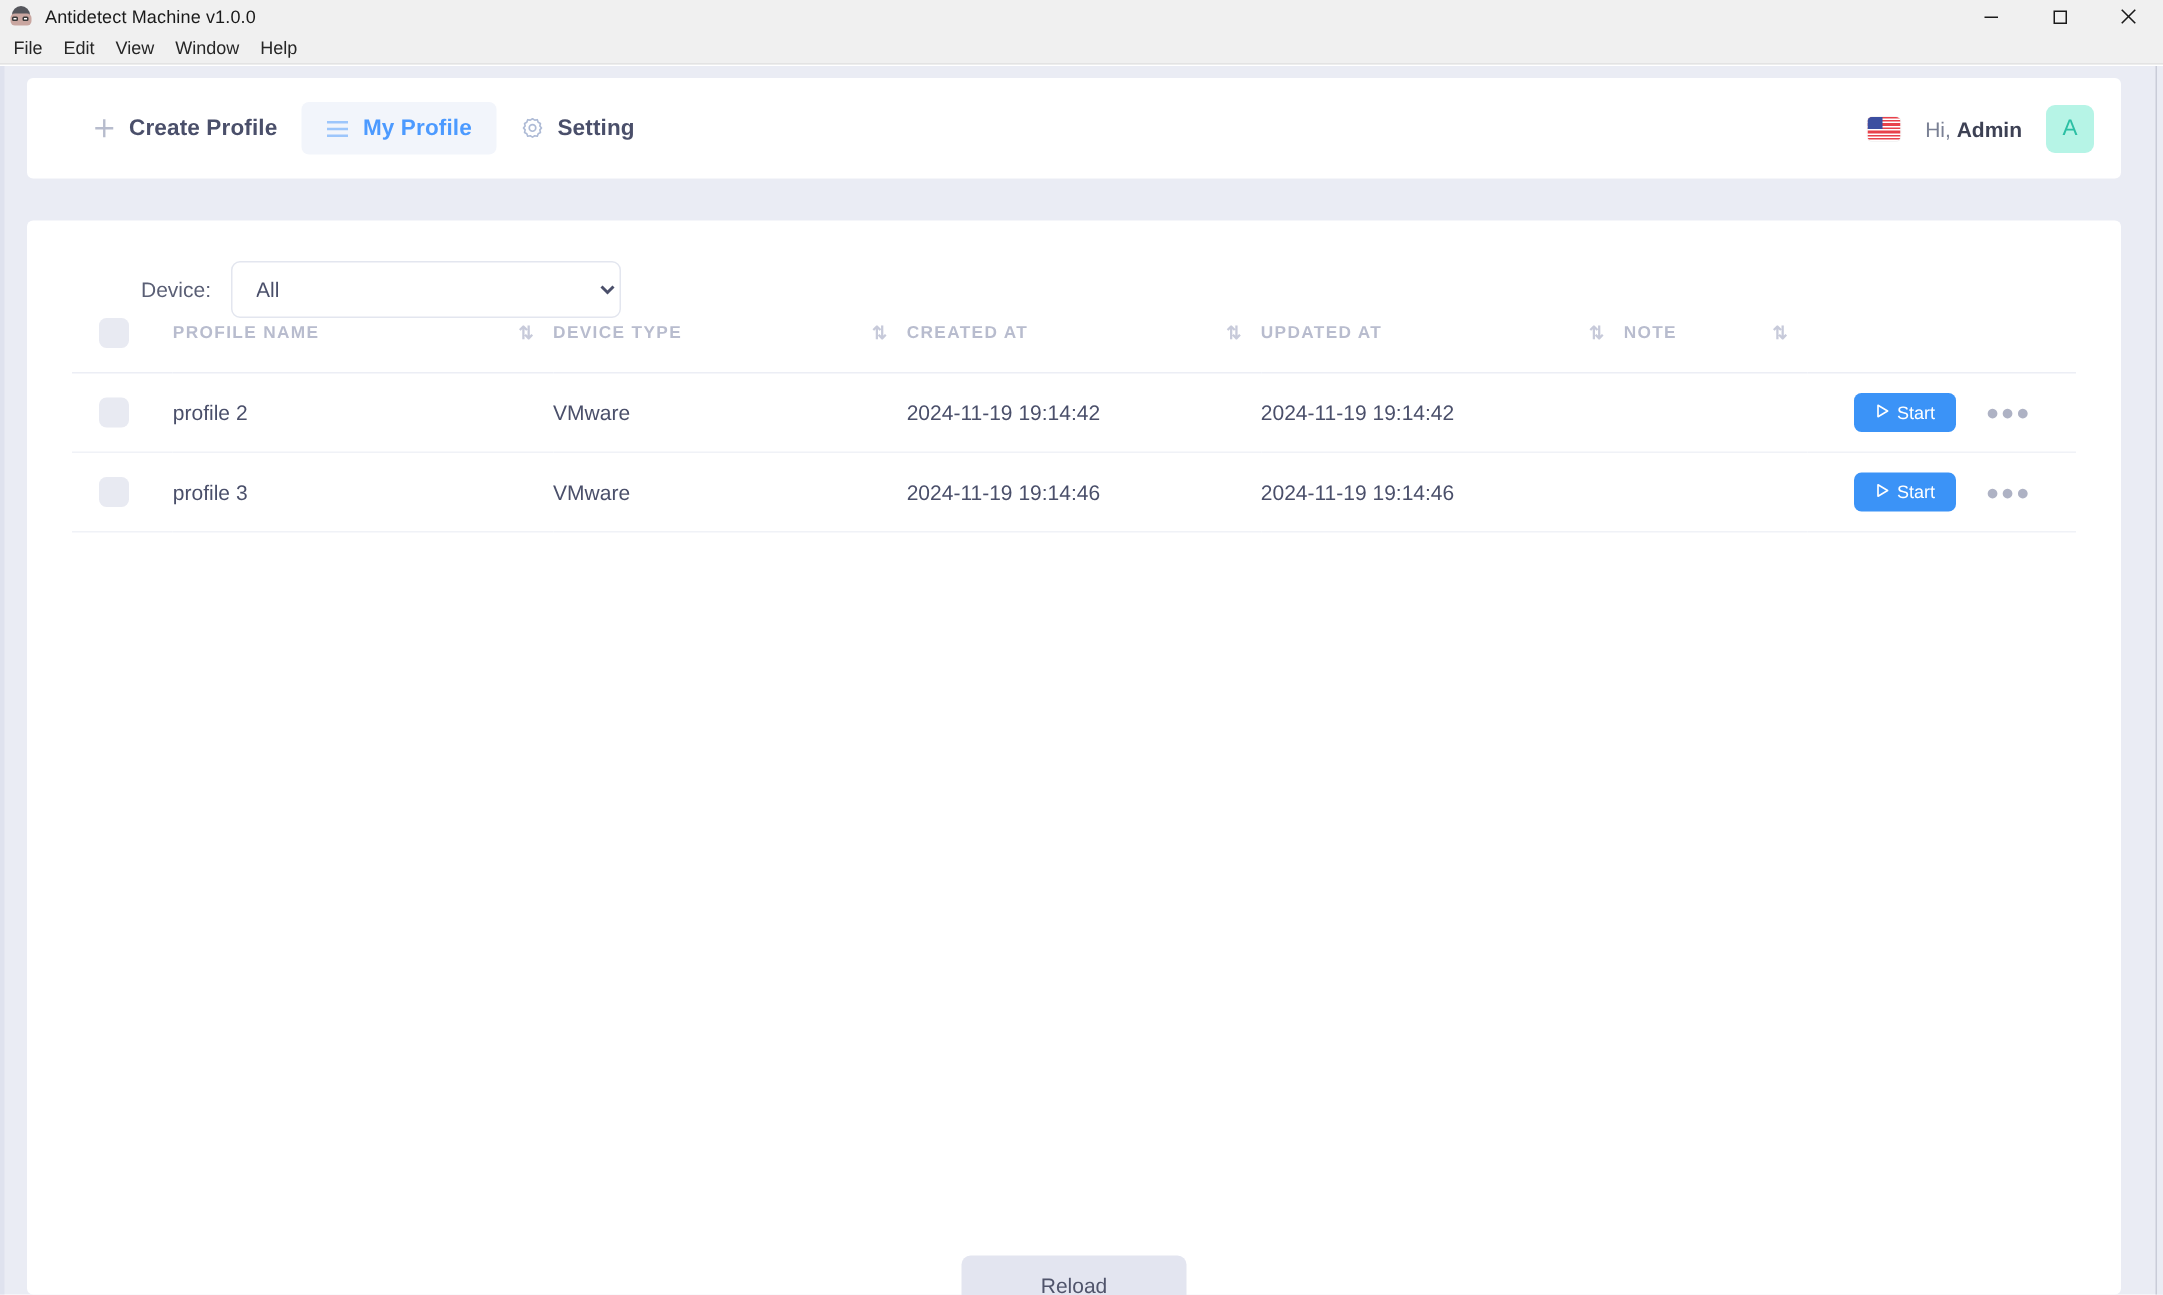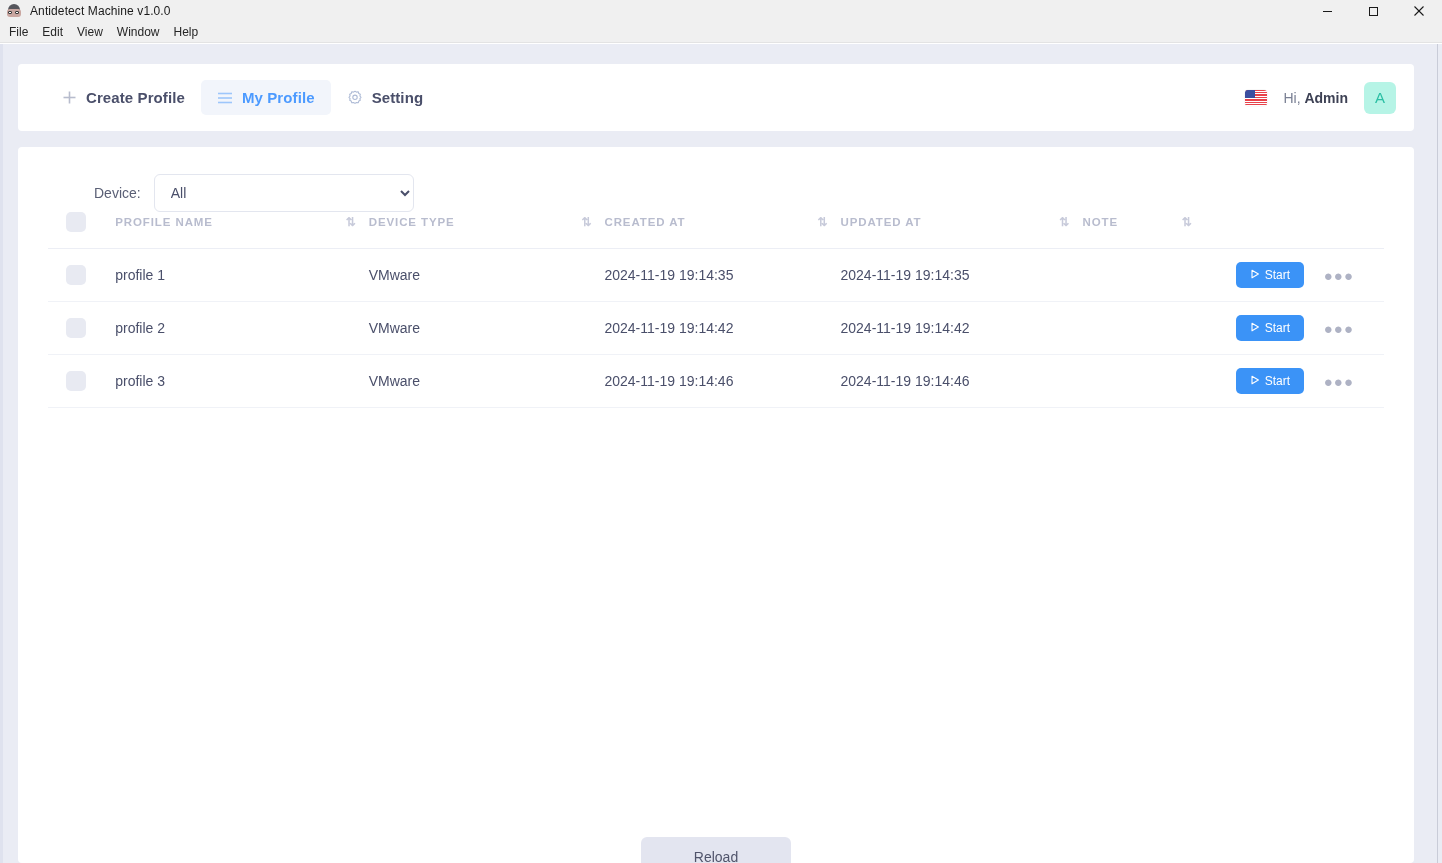--- a/index.html
+++ b/index.html
@@ -91,21 +91,21 @@
   .scroll-strip {
     position: absolute; right: 0; top: 0;
     width: 5px; height: 819px;
     background: #eaecf4;
     border-left: 1px solid #c9ccd8;
   }
 
   
   .header-card {
     position: absolute;
-    left: 18px; top: 20px;
+    left: 18px; top: 8px;
     width: 1396px; height: 67px;
     background: #ffffff;
     border-radius: 4px;
     display: flex;
     align-items: center;
     padding: 0 18px 0 28px;
   }
   .nav {
     display: flex;
     align-items: center;
@@ -520,43 +520,20 @@
             <div class="th-inner">
               <span>NOTE</span>
               <span class="sort-ico">⇅</span>
             </div>
           </th>
           <th class="col-action"></th>
         </tr>
       </thead>
       <tbody>
 
-        <tr>
-          <td class="col-check">
-            <span class="chk"></span>
-          </td>
-          <td class="col-name">profile 1</td>
-          <td class="col-device">VMware</td>
-          <td class="col-created">2024-11-19 19:14:35</td>
-          <td class="col-updated">2024-11-19 19:14:35</td>
-          <td class="col-note"></td>
-          <td class="col-action">
-            <div class="action-cell">
-              <button class="start-btn">
-                <span>
-                  <svg width="10" height="10" viewBox="0 0 10 10">
-                      <path d="M2 1.2 L8.4 5 L2 8.8 Z" fill="none" stroke="#ffffff" stroke-width="1.1" stroke-linejoin="round"></path>
-                    </svg>
-                </span>
-                <span>Start</span>
-              </button>
-              <span class="dots">●●●</span>
-            </div>
-          </td>
-        </tr>
 
         <tr>
           <td class="col-check">
             <span class="chk"></span>
           </td>
           <td class="col-name">profile 2</td>
           <td class="col-device">VMware</td>
           <td class="col-created">2024-11-19 19:14:42</td>
           <td class="col-updated">2024-11-19 19:14:42</td>
           <td class="col-note"></td>

